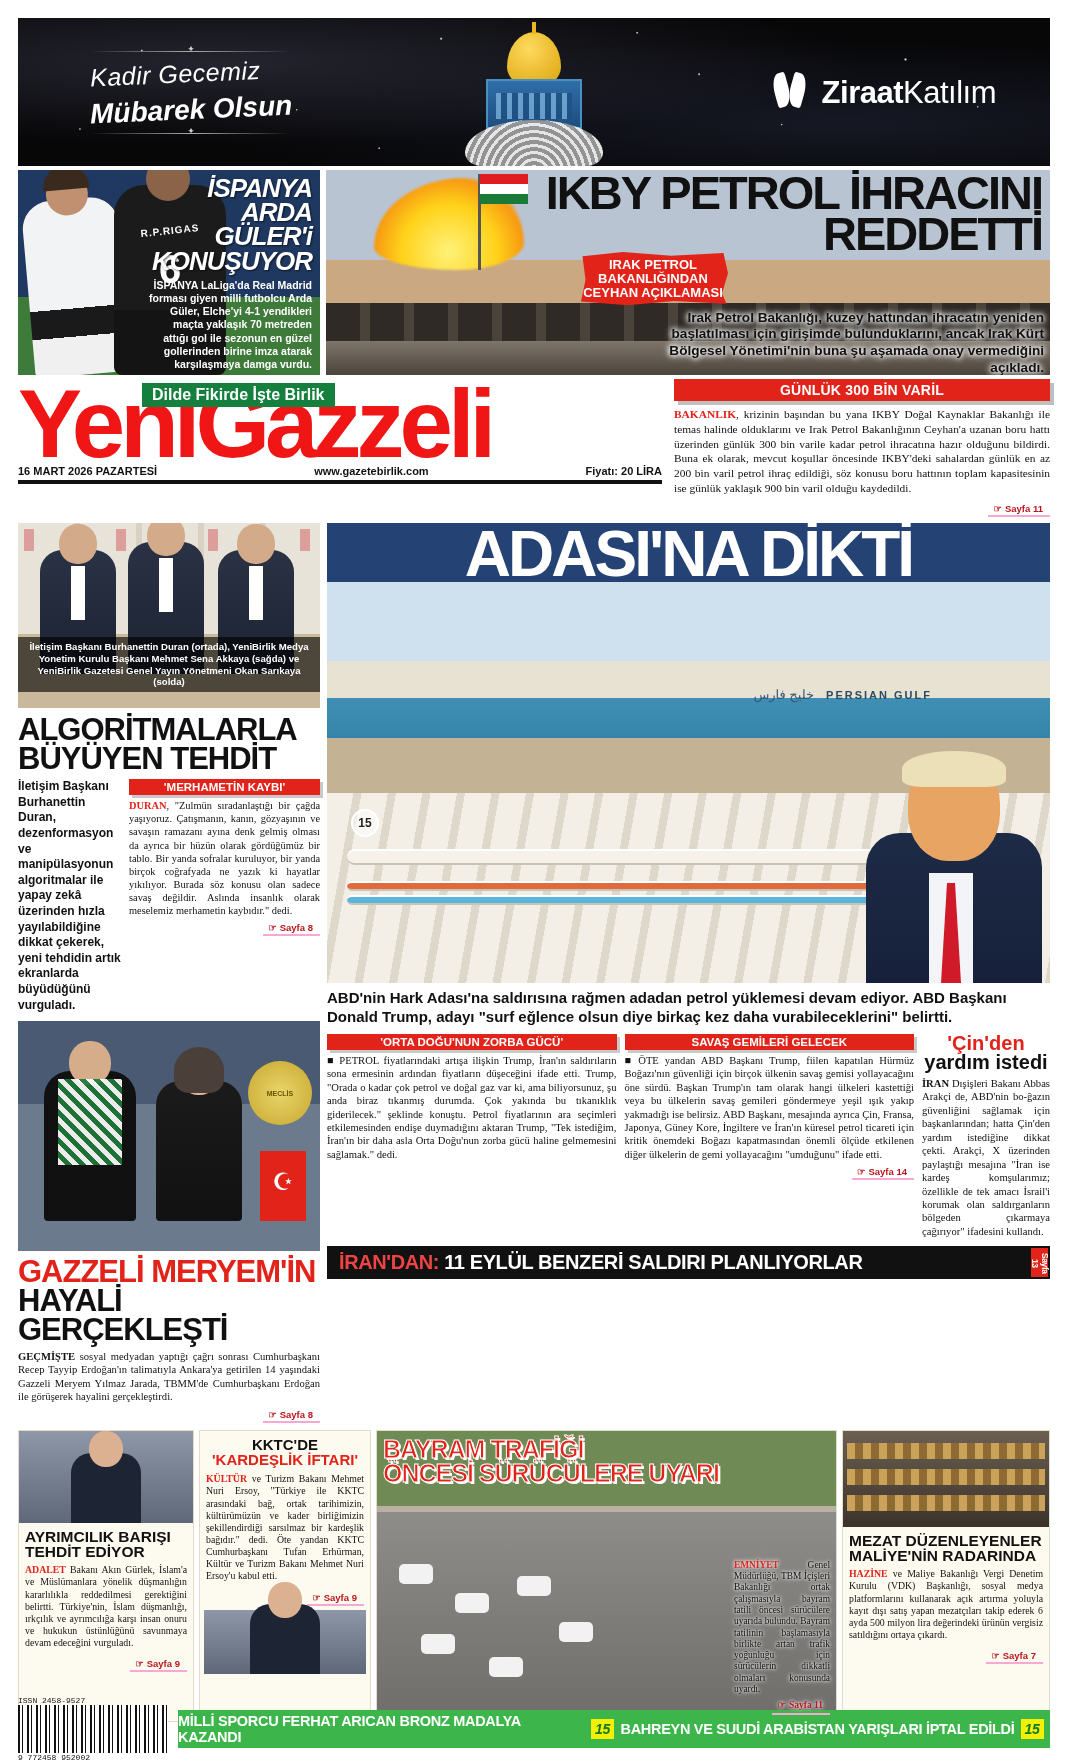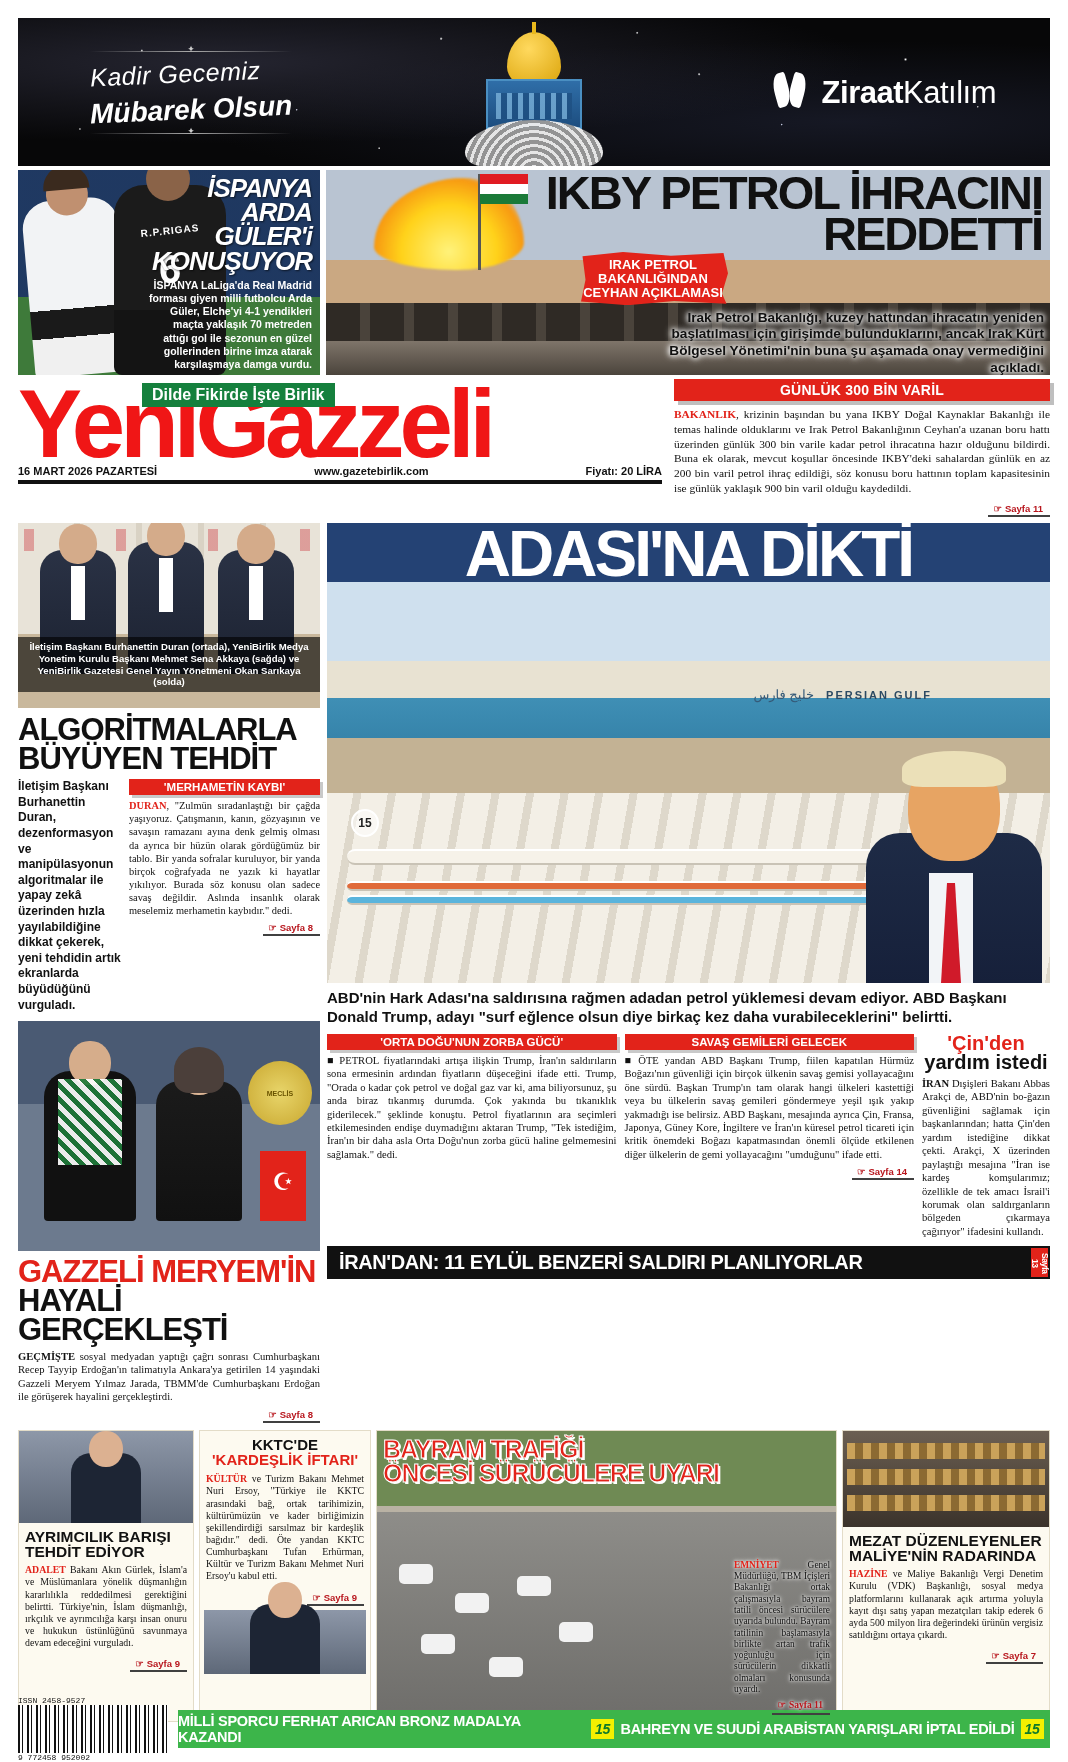--- a/index.html
+++ b/index.html
@@ -93,21 +93,21 @@
   .sports .p2 .nm { position:absolute; left:50%; top:40px; transform:translateX(-50%) rotate(-6deg);
       color:#fff; font-size:10px; font-weight:bold; letter-spacing:1px; white-space:nowrap; }
   .sports-txt { position:absolute; right:0; top:0; width:176px; padding:6px 8px 4px 4px;
       text-align:right; color:#fff; z-index:3; }
   .sports-txt h2 { font-size:26px; line-height:.93; font-weight:bold; font-style:italic;
       letter-spacing:-1px; text-shadow:1px 1px 2px rgba(0,0,0,.6); }
   .sports-txt p { margin-top:6px; font-size:10.5px; line-height:1.26; font-weight:bold; }
   .sayfa { display:inline-block; background:#fff; color:#b8161d; font-size:9.5px; font-weight:bold;
       padding:1px 7px 1px 5px; margin-top:4px; white-space:nowrap; }
   .sayfa:before { content:"\261E"; margin-right:3px; }
-  .sayfa.red { background:transparent; color:#b8161d; border-bottom:2px solid #404040; }
+  .sayfa.red { background:transparent; color:#b8161d; border-bottom:2px solid #f9a8d4; }
 
   .ikby { flex:1; position:relative; overflow:hidden; background:#d8d2c2; }
   .ikby .photo { position:absolute; inset:0;
       background:
         linear-gradient(180deg, #b9c4d2 0 44%, #caa882 44% 68%, #3a342e 68% 100%); }
   .ikby .flame { position:absolute; left:48px; top:8px; width:150px; height:92px;
       background:radial-gradient(ellipse at 50% 80%, #fff27a, #ffd21a 45%, #f79a12 70%, rgba(255,140,0,0) 82%);
       border-radius:60% 40% 45% 55% / 75% 70% 30% 25%; filter: blur(1px); }
   .ikby .flag { position:absolute; left:154px; top:4px; width:48px; height:30px;
       background:linear-gradient(180deg,#e01b22 0 33%,#fff 33% 66%,#1a7a38 66% 100%); }
@@ -248,21 +248,21 @@
   .kbar { background:#e2231a; color:#fff; font-size:11.5px; font-weight:bold;
       text-align:center; padding:2px 0; box-shadow:3px 3px 0 #c9c9c9; }
   .kbody { font-size:10.6px; line-height:1.27; color:#111; margin-top:4px; text-align:justify;
       font-family:"Liberation Serif", serif; }
   .kbody b.sq:before{ content:"\25A0"; margin-right:4px; }
   .cin-h { font-size:20px; line-height:.98; font-weight:bold; color:#e2231a; text-align:center; }
   .cin-h .blk { color:#111; }
 
   .iran-bar { margin-top:8px; background:#111; color:#fff; font-size:20px; font-weight:bold;
       padding:5px 12px; letter-spacing:-.4px; position:relative; }
-  .iran-bar .y { color:#ffffff; }
+  .iran-bar .y { color:#ef4444; }
   .iran-bar .side { position:absolute; right:2px; top:2px; bottom:2px; width:17px;
       background:#e2231a; color:#fff; font-size:8.5px; font-weight:bold;
       writing-mode:vertical-rl; text-align:center; display:flex; align-items:center; justify-content:center; }
 
   
   .bottom { display:flex; gap:5px; margin-top:7px; height:292px; }
   .bcard { background:#fdfaf0; border:1px solid #e3dcc8; position:relative; overflow:hidden; }
   .b1 { width:176px; padding:0; }
   .b2 { width:172px; }
   .b3 { flex:1; }

